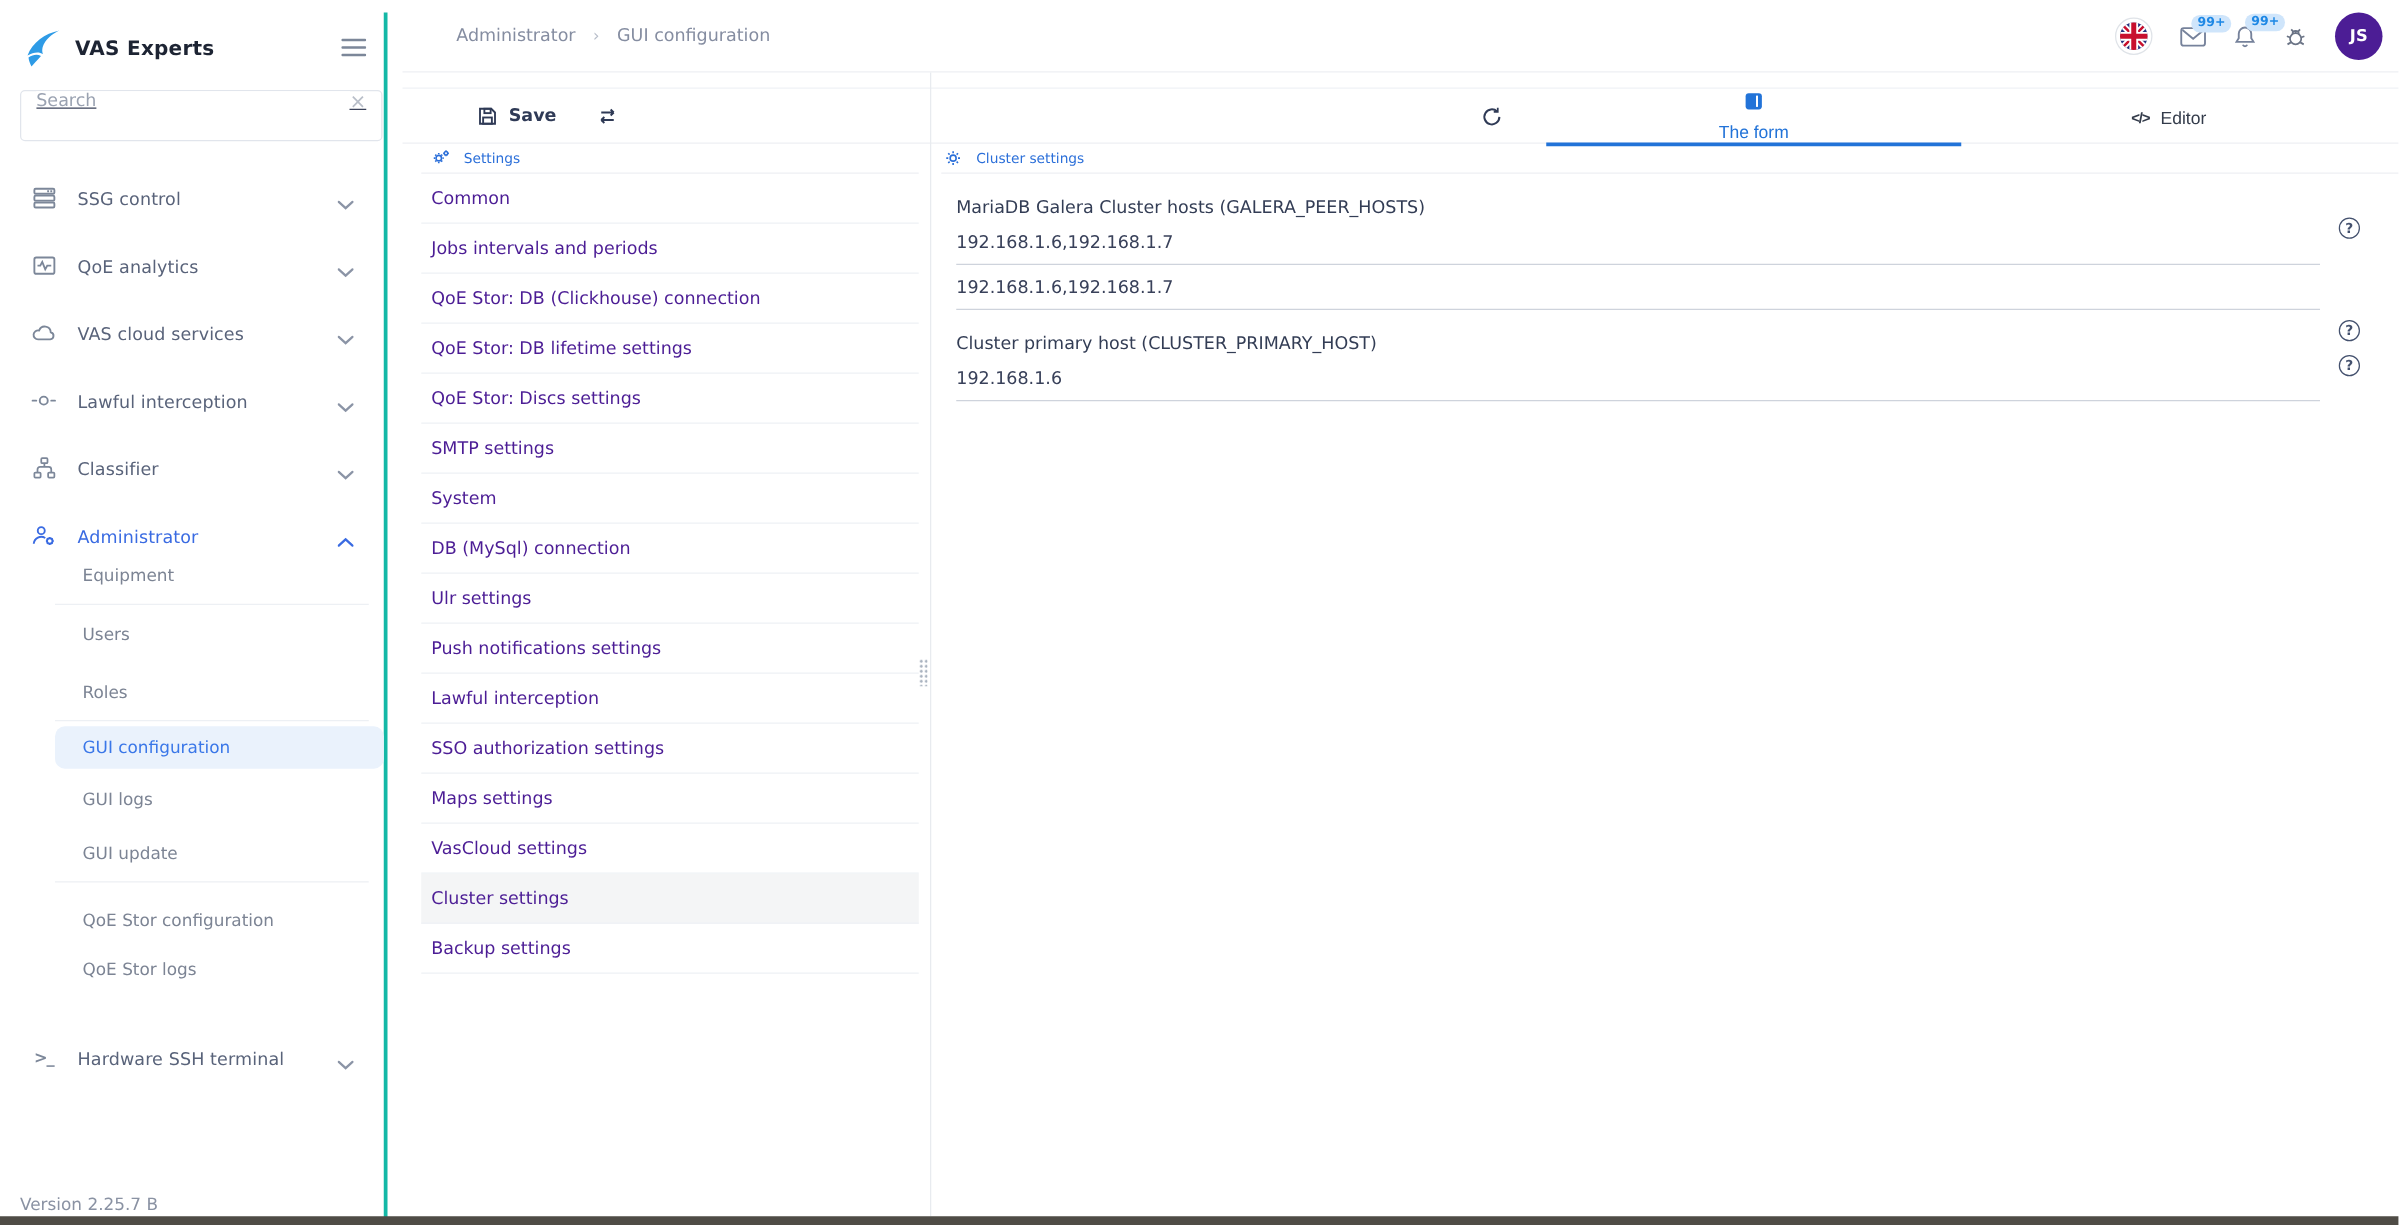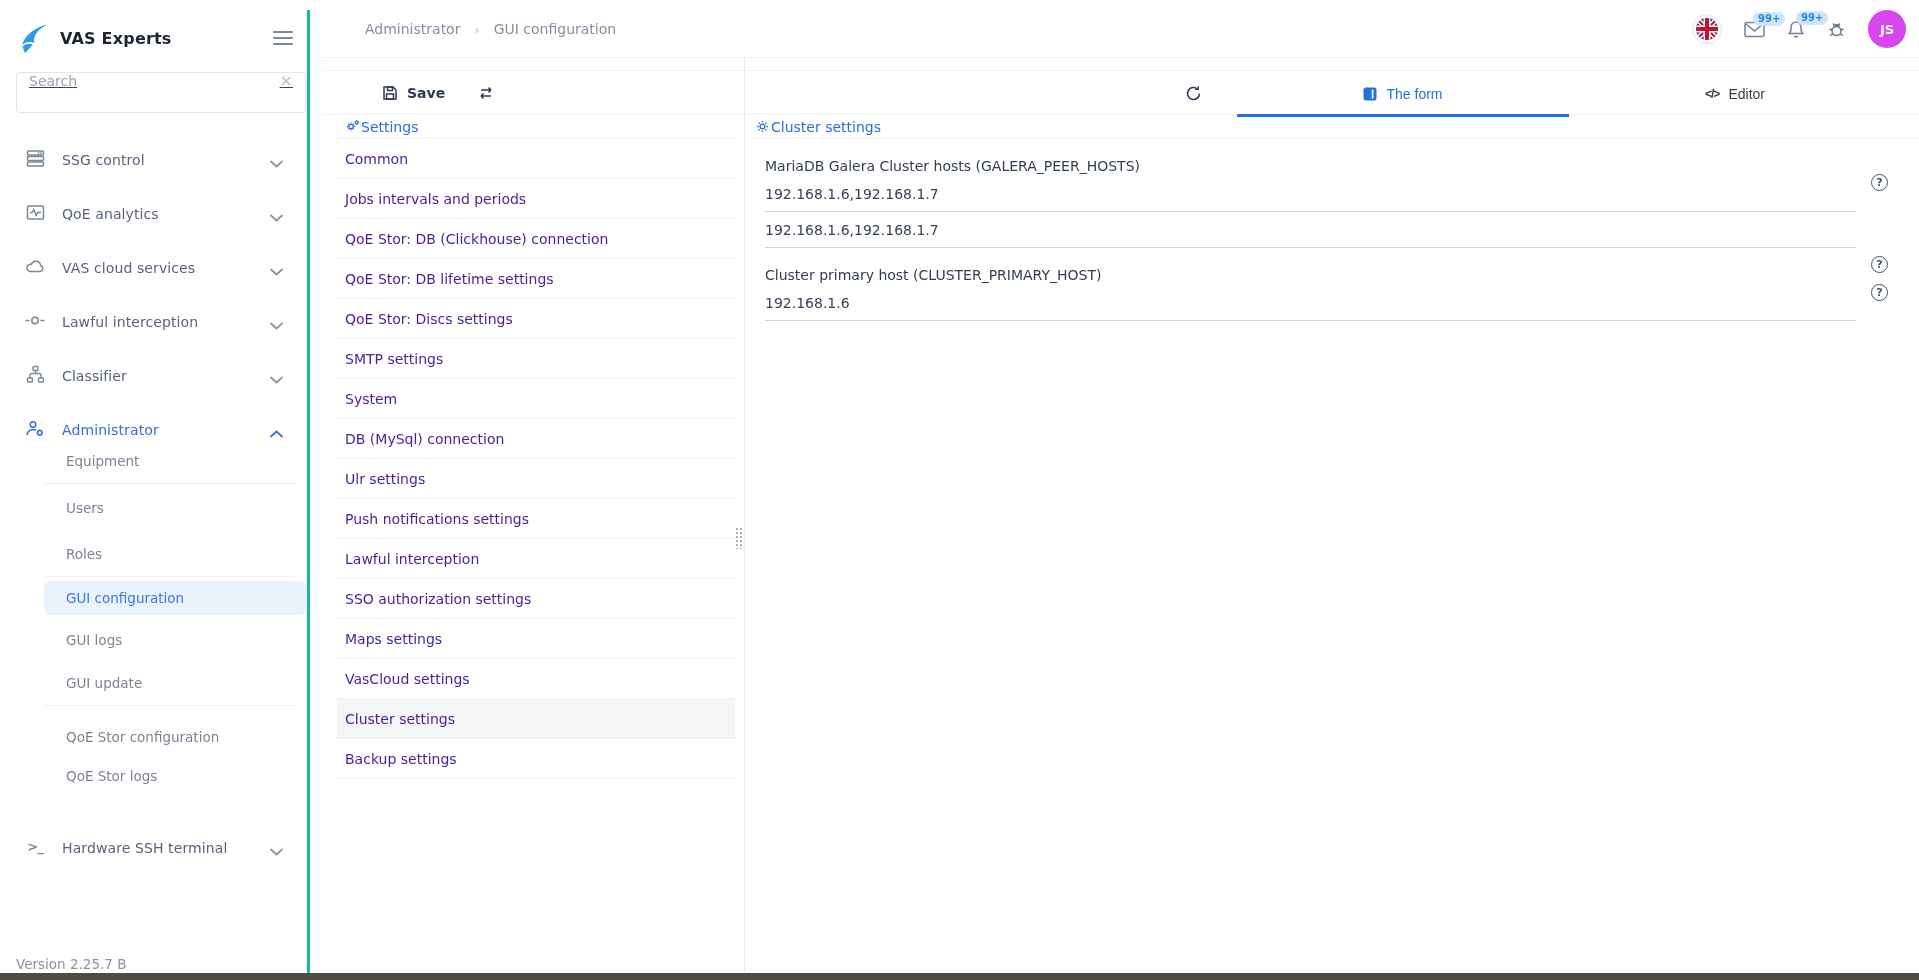--- a/index.html
+++ b/index.html
@@ -41,46 +41,46 @@
   .breadcrumb { position:absolute; left:43px; top:0; height:58px; display:flex; align-items:center; gap:14px;
                 font-size:14px; color:#858da1; }
   .crumb { cursor:pointer; }
   .crumb-sep { color:#b7bdc9; font-size:13px; }
   .top-icons { position:absolute; right:13px; top:0; height:58px; display:flex; align-items:center; gap:22px; }
   .flag-wrap { width:30px; height:30px; border-radius:50%; border:1px solid #dfe3e8; background:#fff;
                display:flex; align-items:center; justify-content:center; cursor:pointer; }
   .icon-badge { position:relative; cursor:pointer; }
   .badge { position:absolute; top:-9px; left:9px; background:#cfe5fb; color:#1e88e5; font-size:10px; font-weight:bold;
            border-radius:8px; padding:1px 5px; line-height:12px; }
-  .avatar { width:38px; height:38px; border-radius:50%; background:#d946ef; color:#fff; display:flex;
+  .avatar { width:38px; height:38px; border-radius:50%; background:#4c1d95; color:#fff; display:flex;
             align-items:center; justify-content:center; font-size:13px; font-weight:bold; cursor:pointer; }
 
   
   .toolbar { position:absolute; left:322px; top:70px; right:0; height:45px; border-top:1px solid #f0f2f6;
              border-bottom:1px solid #eef0f4; background:#fff; }
   .save-btn { position:absolute; left:60px; top:0; height:44px; display:flex; align-items:center; gap:9px;
               cursor:pointer; }
   .save-label { font-size:14px; font-weight:bold; color:#2f3a56; }
   .repeat-btn { position:absolute; left:155px; top:0; height:44px; display:flex; align-items:center; cursor:pointer; }
   .refresh-btn { position:absolute; left:863px; top:0; height:44px; display:flex; align-items:center; cursor:pointer; }
   .tabs { position:absolute; left:915px; top:0; right:18px; height:45px; display:flex; }
   .tab { flex:1; display:flex; align-items:center; justify-content:center; gap:9px; font-size:14px;
          color:#333b4a; cursor:pointer; position:relative;
          font-family:"Liberation Sans","DejaVu Sans",sans-serif; }
-  .tab.active { color:#2273d8; }
+  .tab.active { color:#2273d8;flex-direction:column; }
   .tab.active::after { content:""; position:absolute; left:0; right:0; bottom:-1px; height:3px; background:#2273d8; }
   .code-glyph { font-size:12px; font-weight:bold; color:#333b4a; letter-spacing:-1px; }
 
   
   .panel-split { position:absolute; left:744px; top:58px; bottom:7px; width:1px; background:#e8ebef; }
   .grip { position:absolute; left:735px; top:527px; width:7px; height:22px;
           background-image:radial-gradient(#a6b0bd 1px, transparent 1.2px); background-size:4px 4px; cursor:col-resize; }
   .settings-panel { position:absolute; left:337px; top:115px; width:398px; bottom:7px; }
-  .panel-head { height:24px; display:flex; align-items:center; gap:1px; padding-left:8px;
-                border-bottom:1px solid #eef0f4; color:#2b6fd9; font-size:14px; font-weight:500; }
+  .panel-head { height:24px; display:flex; align-items:center; gap:11px; padding-left:8px;
+                border-bottom:1px solid #eef0f4; color:#2b6fd9; font-size:11px; font-weight:500; }
   .settings-panel .panel-head { padding-left:8px; height:24px; }
   .srow { height:40px; display:flex; align-items:center; padding-left:8px; font-size:14px; font-weight:500;
           color:#4c1d95; border-bottom:1px solid #eef1f5; cursor:pointer; }
   .srow.active { background:#f4f5f6; }
 
   
   .form-panel { position:absolute; left:753px; top:115px; right:0; bottom:7px; }
   .form-panel .panel-head { padding-left:2px; }
   .fields { position:relative; padding-left:12px; }
   .field { position:relative; }

